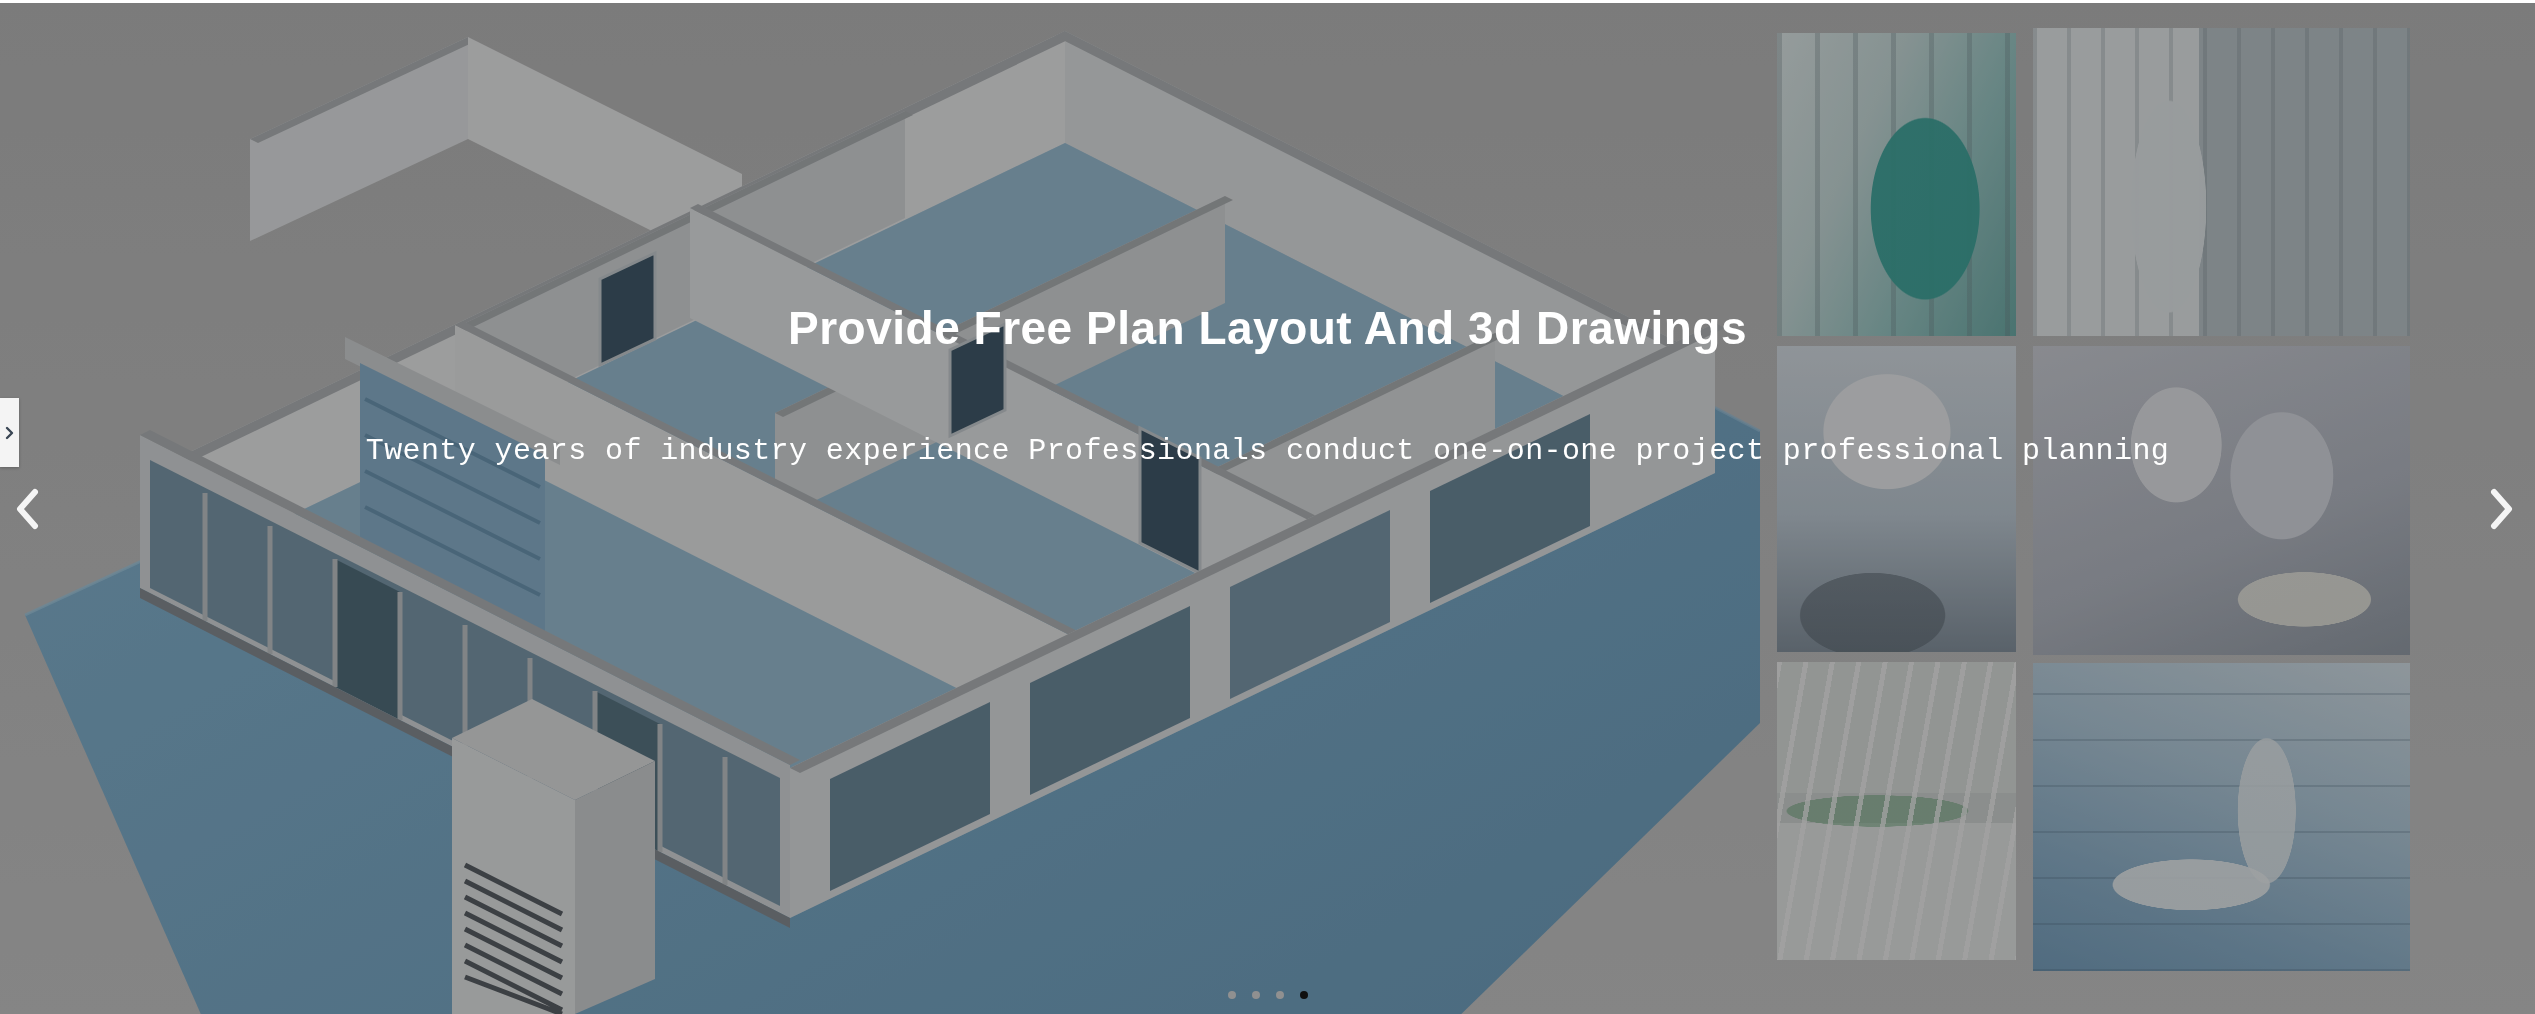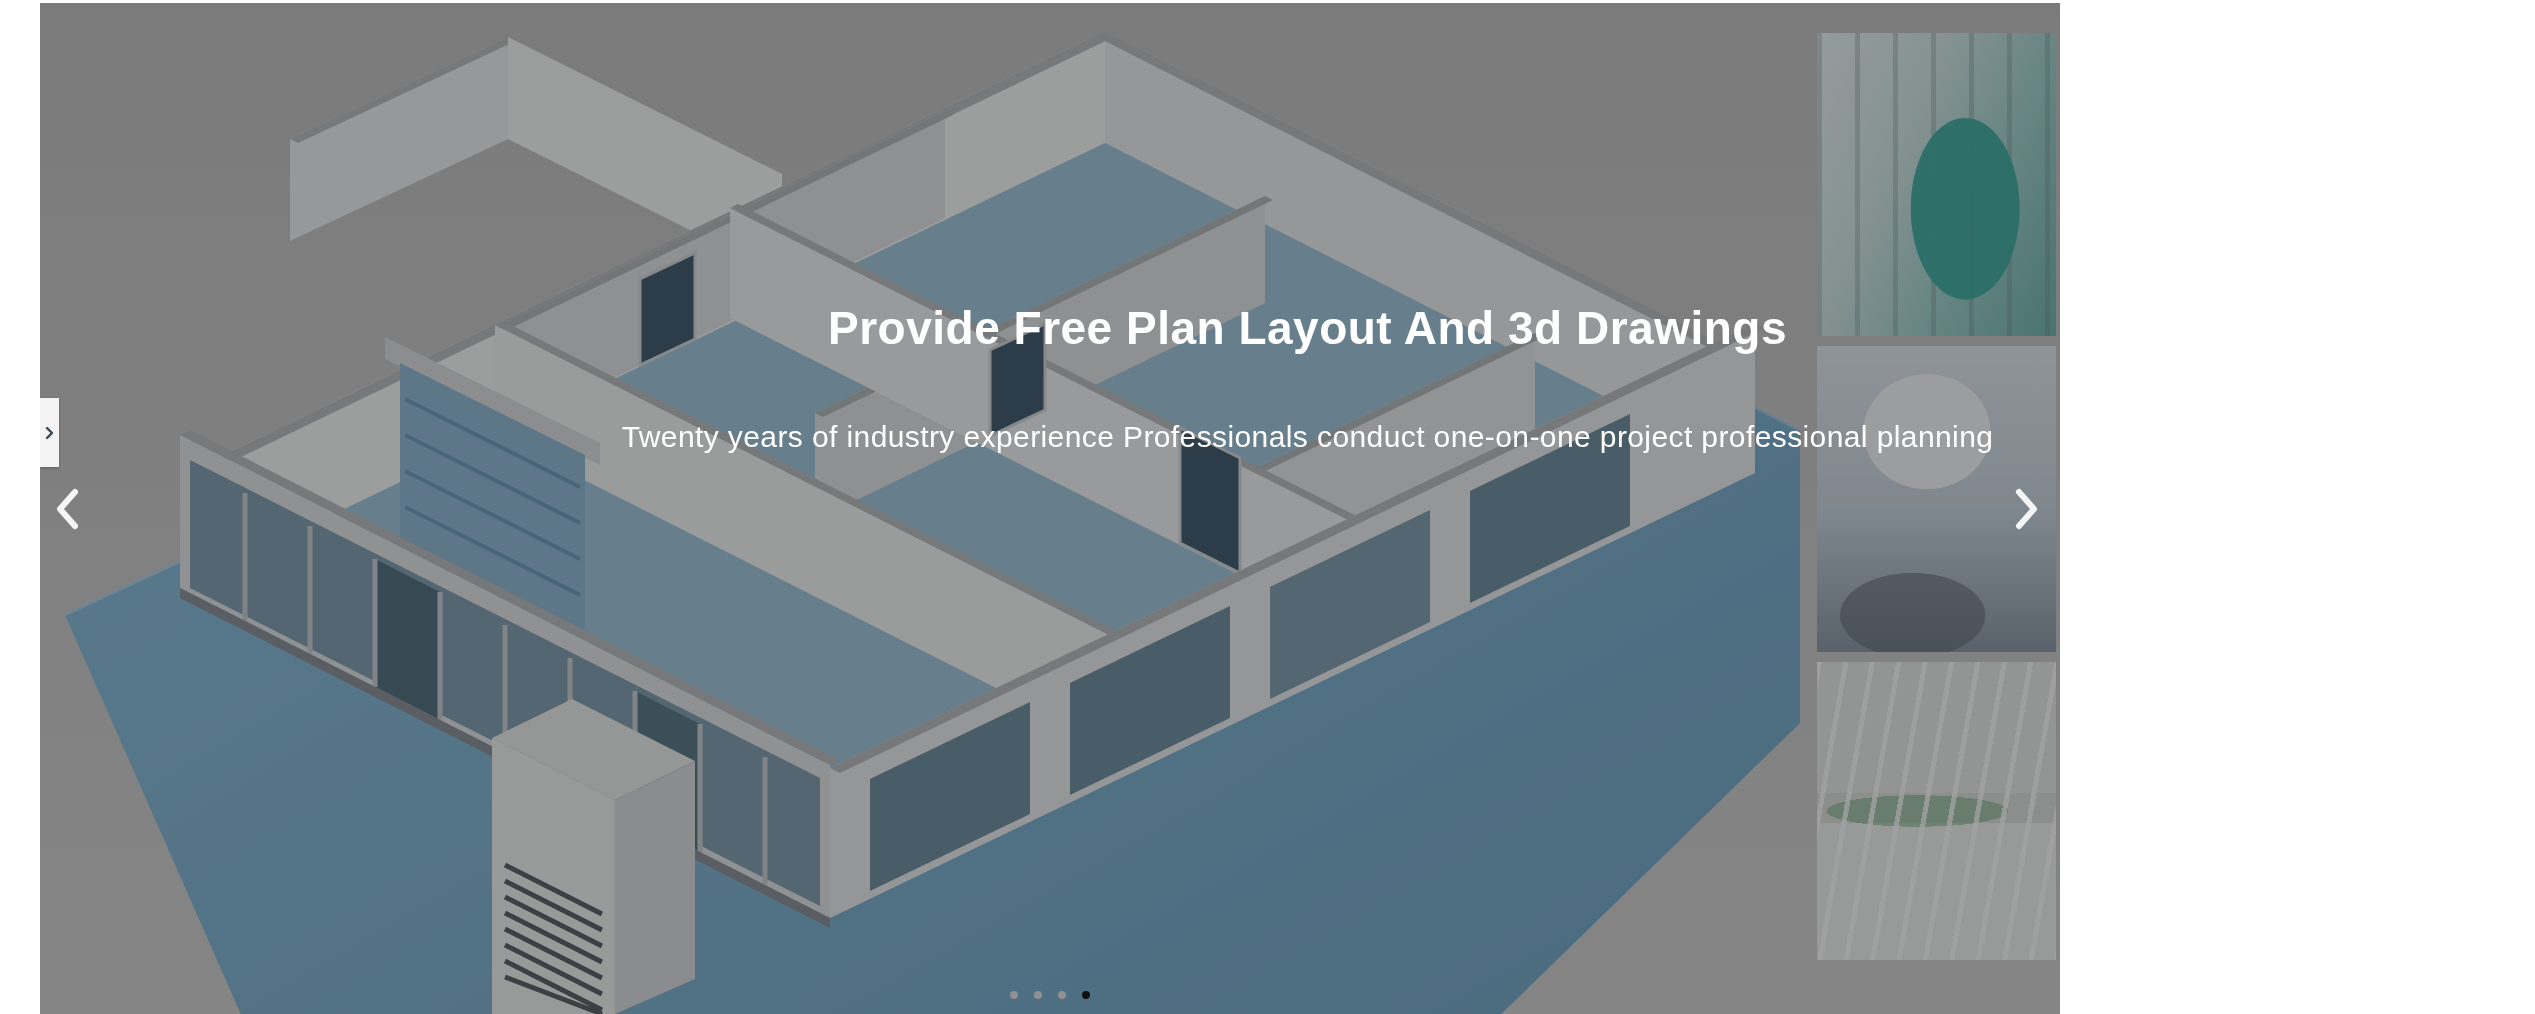--- a/index.html
+++ b/index.html
@@ -1,18 +1,18 @@
 <!DOCTYPE html>
 <html><head>
 <meta charset="utf-8">
 <style>
   * { margin:0; padding:0; box-sizing:border-box; }
   html,body { width:2535px; height:1014px; background:#ffffff; font-family:"Liberation Sans", sans-serif; }
   .stage { position:relative; width:2535px; height:1014px; background:#ffffff; overflow:hidden; }
-  .hero { position:absolute; left:0; top:3px; width:2020px; height:1011px; overflow:hidden;margin-left:40px; }
+  .hero { position:absolute; left:0; top:3px; width:2535px; height:1011px; overflow:hidden; }
   .bg-svg { position:absolute; left:0; top:0; width:2535px; height:1011px; display:block; }
 
   
   .gallery { position:absolute; left:0; top:0; width:2535px; height:1011px; z-index:2; }
   .photo { position:absolute; }
   .p1 { left:1777px; top:30px;  width:239px; height:303px;
         background:
           radial-gradient(90px 150px at 62% 58%, rgba(62,170,160,.95) 0 60%, rgba(62,170,160,0) 61%),
           repeating-linear-gradient(90deg, rgba(110,128,134,.30) 0 5px, rgba(255,255,255,0) 5px 38px),
           linear-gradient(115deg,#e9f3f3 0%,#cfe4e3 35%,#9ecfcc 65%,#6fb2ad 100%); }
@@ -42,21 +42,21 @@
           radial-gradient(130px 42px at 42% 72%, rgba(246,251,253,.9) 0 60%, rgba(246,251,253,0) 61%),
           radial-gradient(48px 120px at 62% 48%, rgba(240,247,250,.85) 0 60%, rgba(240,247,250,0) 61%),
           repeating-linear-gradient(0deg, rgba(66,92,112,.22) 0 2px, rgba(255,255,255,0) 2px 46px),
           linear-gradient(200deg,#ddeaf2 0%,#b7d2e4 40%,#8fb6d2 75%,#7aa6c6 100%); }
 
   .overlay { position:absolute; left:0; top:0; width:2535px; height:1011px;
              background:rgba(14,14,14,0.38); z-index:3; }
 
   .caption { position:absolute; left:0; width:2535px; text-align:center; color:#ffffff; z-index:4; }
   .title { top:300px; font-size:46px; font-weight:700; letter-spacing:0.5px; line-height:1.1; }
-  .subtitle { top:416px; font-size:30px; font-weight:400; letter-spacing:0.4px; line-height:1.2; }
+  .subtitle { top:430px; font-size:30px; font-weight:400; letter-spacing:0.4px; line-height:1.2;font-family:Liberation Mono, monospace; }
 
   .nav-arrow { position:absolute; top:50%; transform:translateY(-50%); z-index:5;
                background:transparent; border:none; cursor:pointer; padding:6px; line-height:0; }
   .nav-prev { left:8px; }
   .nav-next { right:14px; }
   .nav-arrow svg { display:block; }
 
   .dots { position:absolute; left:50%; transform:translateX(-50%); bottom:15px; z-index:5;
           display:flex; gap:16px; align-items:center; }
   .dot { width:8px; height:8px; border-radius:50%; background:#909090; border:none; cursor:pointer; padding:0; }

